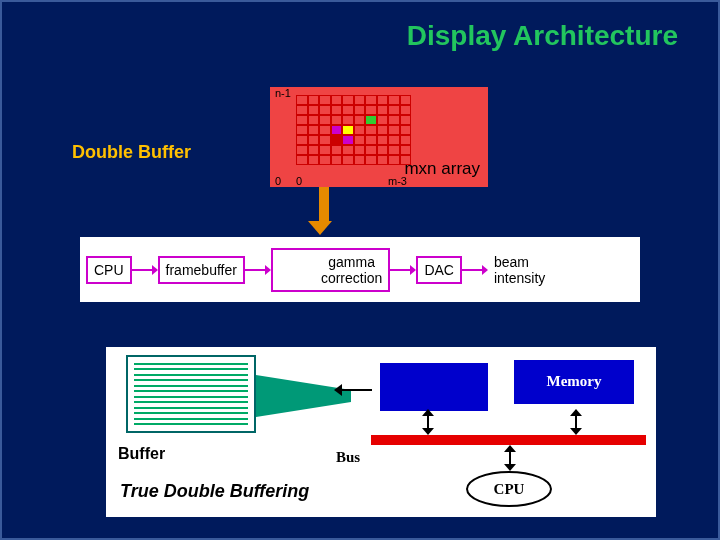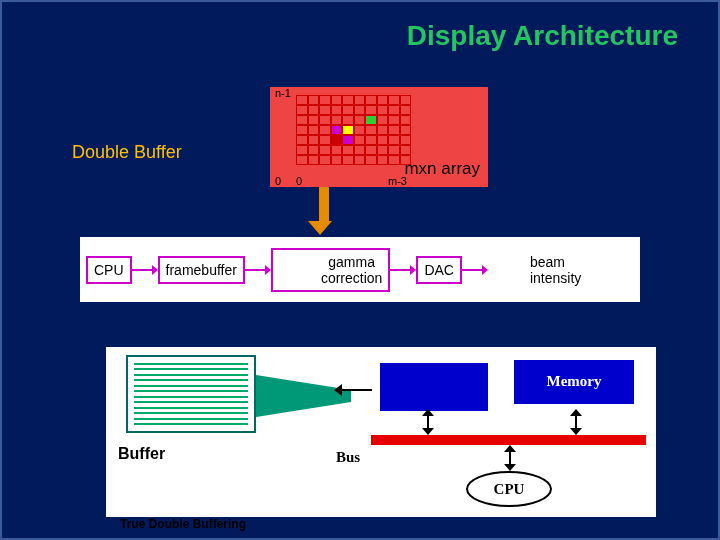--- a/index.html
+++ b/index.html
@@ -19,21 +19,21 @@
     color: #22c55e;
     font-size: 28px;
     font-weight: bold;
   }
   .subtitle {
     position: absolute;
     top: 140px;
     left: 70px;
     color: #ffc000;
     font-size: 18px;
-    font-weight: normal;
+    font-weight: bold;
   }
   
   .grid-panel {
     position: absolute;
     top: 85px;
     left: 268px;
     width: 218px;
     height: 100px;
     background: #ef4444;
   }
@@ -187,23 +187,23 @@
     align-items: center;
     justify-content: center;
     font-family: Georgia, serif;
     font-weight: bold;
     font-size: 15px;
   }
   .tdb-label {
     position: absolute;
     top: 134px;
     left: 14px;
-    font-size: 12px;
-    font-weight: bold;
-    margin-top: 36px;
+    font-size: 18px;
+    font-weight: bold;
+    font-style: italic;
   }
 </style>
 </head>
 <body>
 
 <div class="title">Display Architecture</div>
 <div class="subtitle">Double Buffer</div>
 
 <div class="grid-panel">
   <div class="grid-ylabel">n-1</div>
@@ -314,21 +314,21 @@
         <polygon points="20,2 26,7 20,12" fill="#cc00cc"></polygon>
       </svg>
   </div>
   <div class="p-box">DAC</div>
   <div class="p-arrow">
     <svg width="26" height="14">
         <line x1="0" y1="7" x2="20" y2="7" stroke="#cc00cc" stroke-width="2"></line>
         <polygon points="20,2 26,7 20,12" fill="#cc00cc"></polygon>
       </svg>
   </div>
-  <div class="p-text" style="white-space:pre-line;margin-left:36px;">beam
+  <div class="p-text" style="white-space:pre-line;">beam
 intensity</div>
 </div>
 
 <div class="system-panel">
   <div class="monitor">
     <div class="monitor-frame">
       <div class="line"></div>
         <div class="line"></div>
         <div class="line"></div>
         <div class="line"></div>

